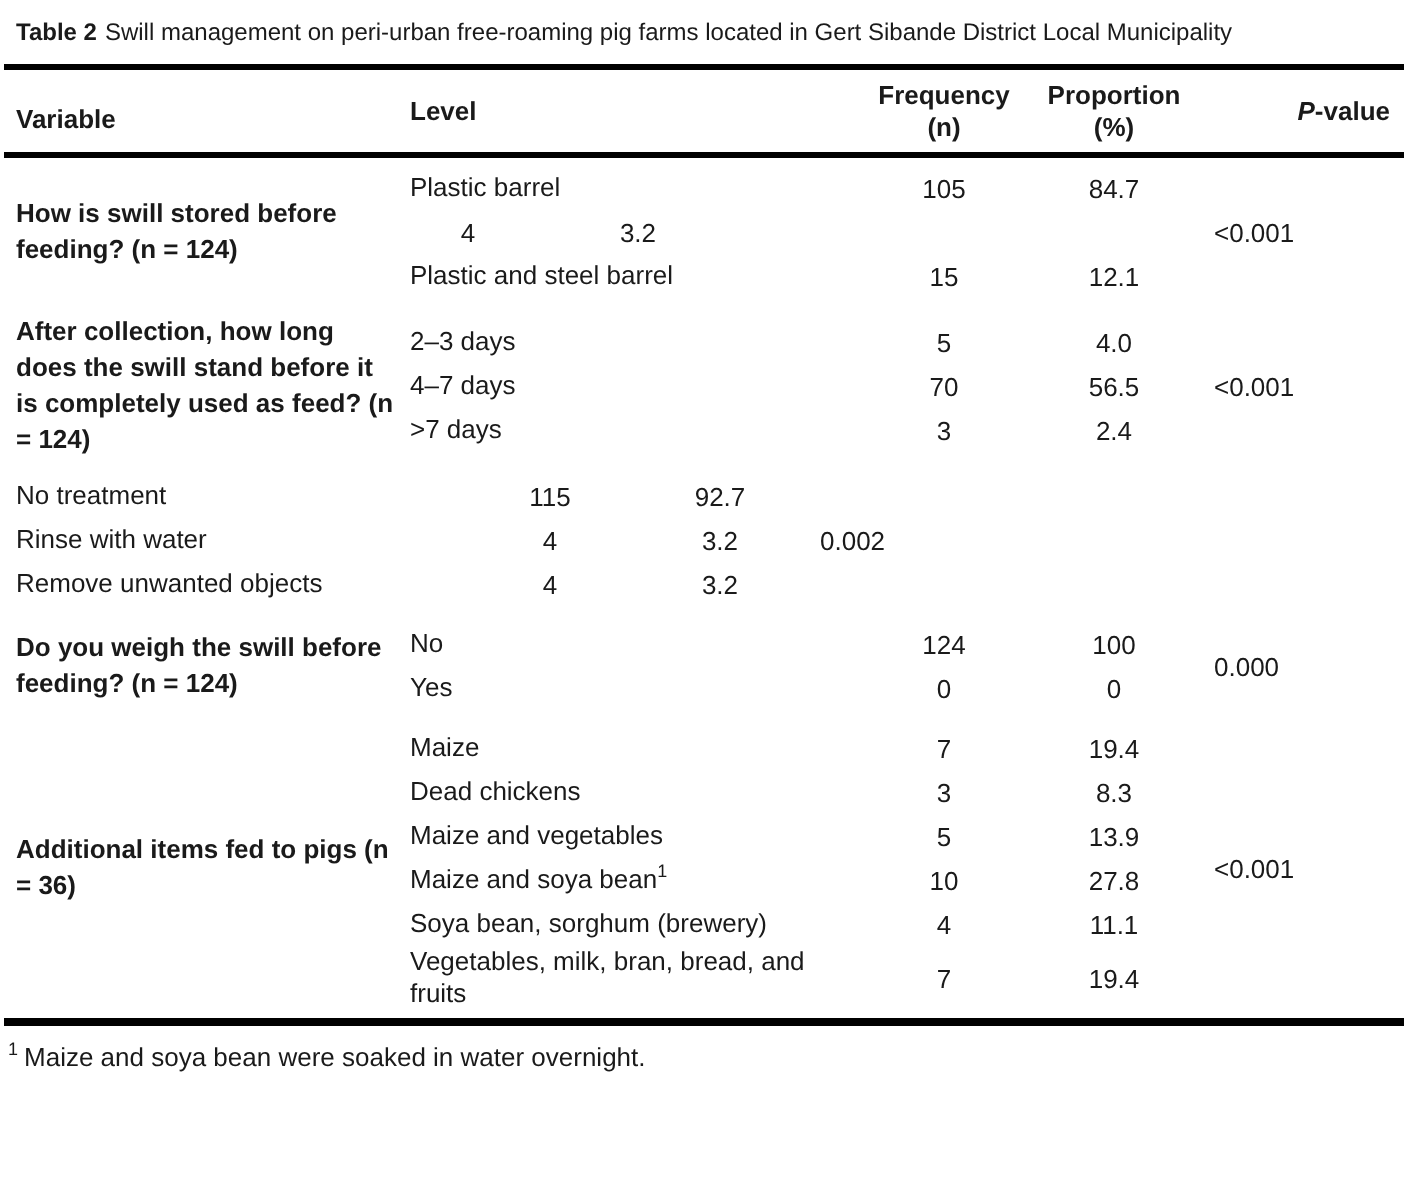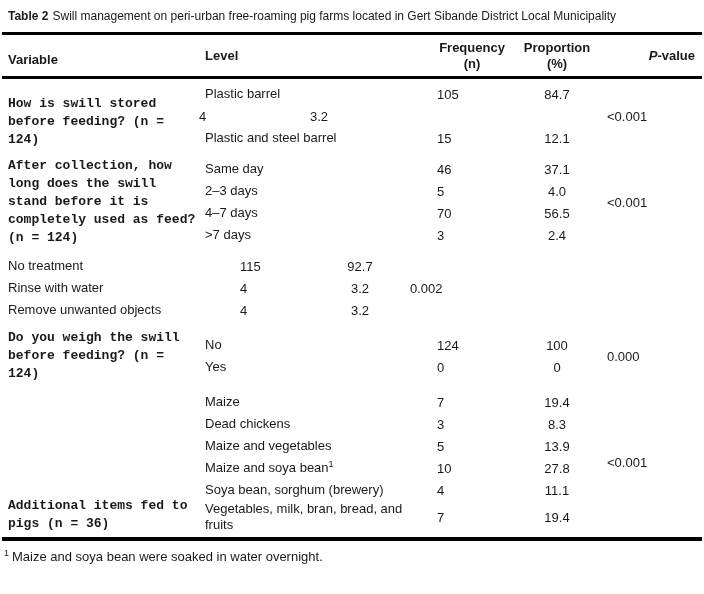--- a/index.html
+++ b/index.html
@@ -35,40 +35,39 @@
     display: flex;
     align-items: center;
     height: 44px;
     border-bottom: 3px solid #000;
     font-weight: bold;
     font-size: 13px;
     line-height: 16px;
   }
   .c-var  { width: 197px; padding-left: 6px; margin-top: 8px; }
   .c-level{ width: 238px; padding-left: 6px; }
-  .c-freq { width: 70px;  }
+  .c-freq { width: 70px;  text-align: center; }
   .c-prop { width: 100px; text-align: center; }
   .c-p    { width: 88px;  text-align: right; }
   .h-stack { display: flex; flex-direction: column; align-items: center; }
 
   
   .section {
     display: flex;
     align-items: stretch;
     padding: 4px 0;
     font-size: 13px;
   }
   .sec-var {
     width: 197px;
     padding-left: 6px;
     display: flex;
-    align-items: flex-end;
+    align-items: center;
     font-weight: bold;
     line-height: 18px;
-    font-family: Liberation Mono, monospace;
   }
   .sec-mid { width: 408px; display: flex; flex-direction: column; justify-content: center; }
   .lrow { display: flex; align-items: center; min-height: 22px; }
   .lrow .c-level { line-height: 16px; padding-right: 6px; }
   .sec-p {
     width: 88px;
     display: flex;
     align-items: center;
   }
   sup { font-size: 9px; vertical-align: super; line-height: 0; }
@@ -136,25 +135,20 @@
         <span>&lt;0.001</span>
       </div>
     </div>
 
     <div class="section">
       <div class="sec-var">
         <span>After collection, how long does the swill stand before it is completely used as feed? (n = 124)</span>
       </div>
       <div class="sec-mid">
         <div class="lrow">
-          <div class="c-level">Same day</div>
-          <div class="c-freq">46</div>
-          <div class="c-prop">37.1</div>
-        </div>
-        <div class="lrow">
           <div class="c-level">2–3 days</div>
           <div class="c-freq">5</div>
           <div class="c-prop">4.0</div>
         </div>
         <div class="lrow">
           <div class="c-level">4–7 days</div>
           <div class="c-freq">70</div>
           <div class="c-prop">56.5</div>
         </div>
         <div class="lrow">

